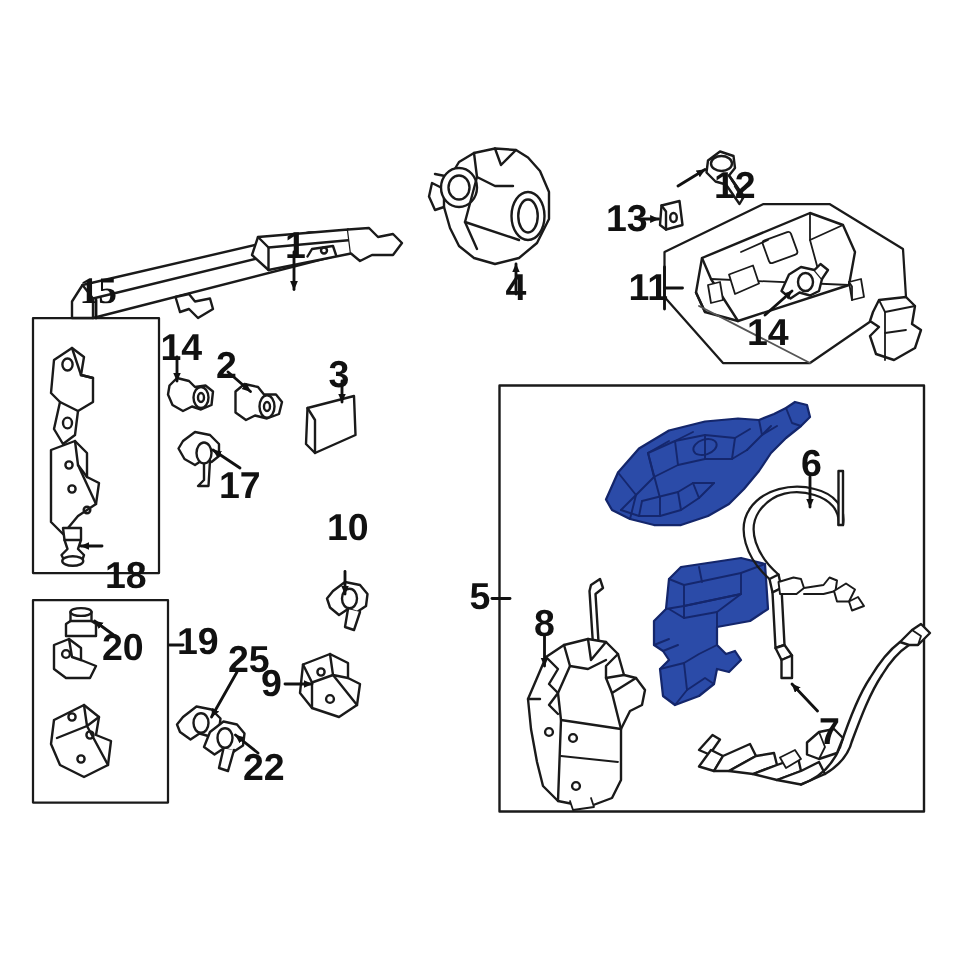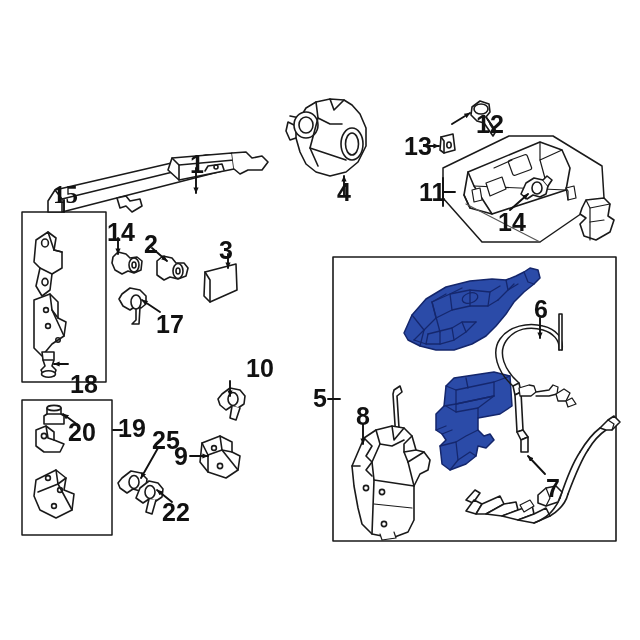--- a/index.html
+++ b/index.html
@@ -332,27 +332,27 @@
 
 <div class="callout" style="left:190px;top:152px;">1</div>
 <div class="callout" style="left:144px;top:232px;">2</div>
 <div class="callout" style="left:219px;top:238px;">3</div>
 <div class="callout" style="left:337px;top:180px;">4</div>
 <div class="callout" style="left:313px;top:386px;">5</div>
 <div class="callout" style="left:534px;top:297px;">6</div>
 <div class="callout" style="left:546px;top:476px;">7</div>
 <div class="callout" style="left:356px;top:404px;">8</div>
 <div class="callout" style="left:174px;top:444px;">9</div>
-<div class="callout" style="left:218px;top:356px;margin-left:28px;">10</div>
+<div class="callout" style="left:218px;top:340px;">10</div>
 <div class="callout" style="left:419px;top:180px;">11</div>
 <div class="callout" style="left:428px;top:112px;margin-left:48px;">12</div>
 <div class="callout" style="left:404px;top:134px;">13</div>
 <div class="callout" style="left:498px;top:210px;">14</div>
 <div class="callout" style="left:53px;top:182px;font-family:Liberation Serif, serif;">15</div>
 <div class="callout" style="left:107px;top:220px;">14</div>
-<div class="callout" style="left:156px;top:312px;">17</div>
+<div class="callout" style="left:146px;top:312px;">17</div>
 <div class="callout" style="left:70px;top:372px;">18</div>
 <div class="callout" style="left:118px;top:416px;">19</div>
 <div class="callout" style="left:68px;top:420px;text-align:center;">20</div>
 <div class="callout" style="left:152px;top:428px;">25</div>
 <div class="callout" style="left:162px;top:500px;">22</div>
 
 </div>
 
 </body></html>

